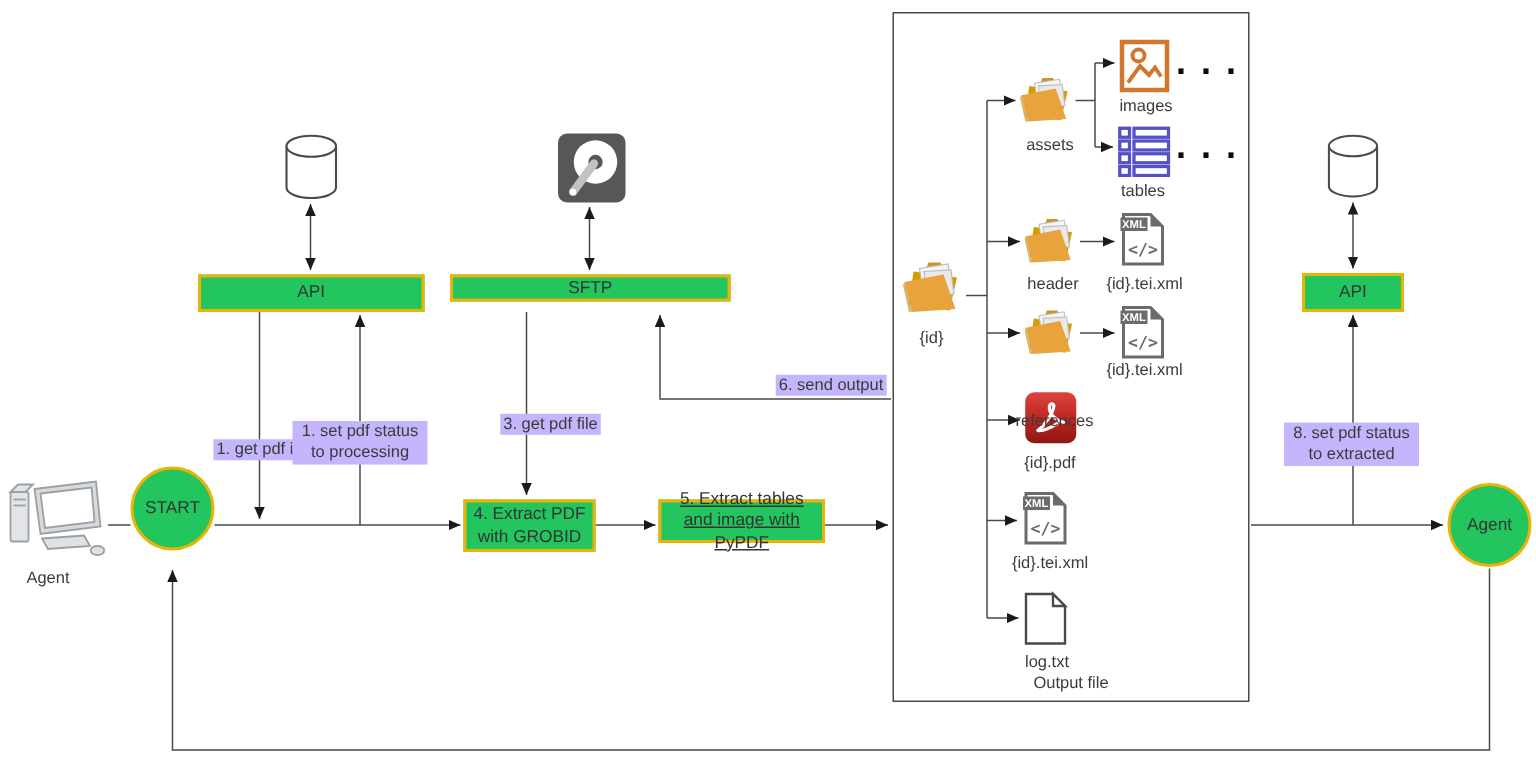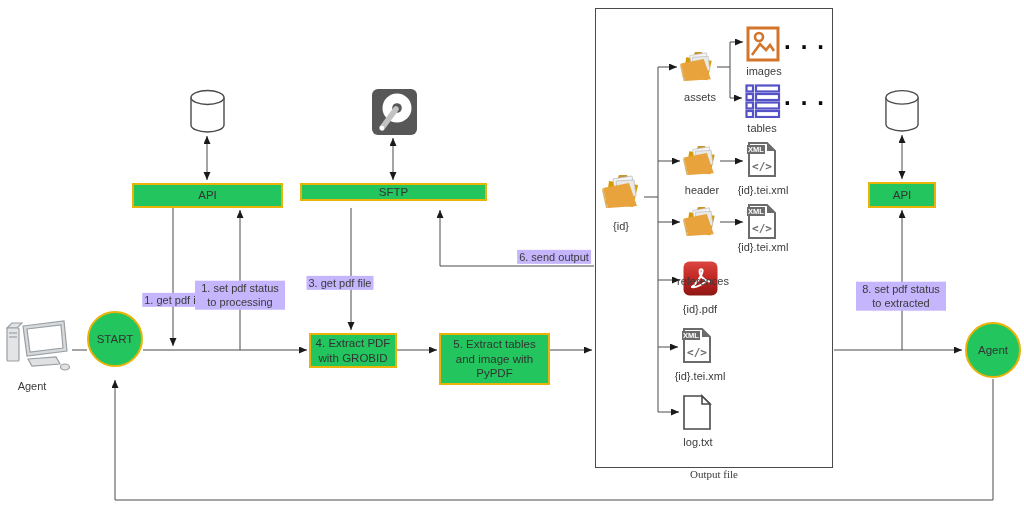--- a/index.html
+++ b/index.html
@@ -154,41 +154,41 @@
       <circle cx="11" cy="40" r="2.2" fill="#fff"></circle>
     </svg>
   </div>
   <div class="box" style="left:300px;top:183px;width:187px;height:18px;">
     <span>SFTP</span>
   </div>
 
   <div class="box" style="left:309px;top:333px;width:88px;height:35px;padding:2px;">
     <span>4. Extract PDF with GROBID</span>
   </div>
-  <div class="box" style="left:439px;top:333px;width:111px;height:52px;padding:2px;">
+  <div class="box" style="left:439px;top:333px;width:111px;height:29px;padding:2px;text-decoration:underline;">
     <span>5. Extract tables and image with PyPDF</span>
   </div>
 
   <div class="icon" style="left:884px;top:89px;">
     <svg width="36" height="44" viewBox="0 0 37 45">
         <use href="#dbShape"></use>
       </svg>
   </div>
   <div class="box" style="left:868px;top:182px;width:68px;height:26px;">
     <span>API</span>
   </div>
 
   <div class="lbl" style="left:173px;top:300px;">1. get pdf id</div>
   <div class="lbl multi" style="left:240px;top:295px;width:86px;">1. set pdf status to processing</div>
-  <div class="lbl" style="left:340px;top:283px;text-align:right;">3. get pdf file</div>
+  <div class="lbl" style="left:367px;top:283px;text-align:right;">3. get pdf file</div>
   <div class="lbl" style="left:554px;top:257px;">6. send output</div>
   <div class="lbl multi" style="left:901px;top:296px;width:86px;">8. set pdf status to extracted</div>
 
   <div class="outbox" style="left:595px;top:8px;width:238px;height:460px;"></div>
-  <div class="lbl plain" style="left:714px;top:474px;font-family:Liberation Serif, serif;">Output file</div>
+  <div class="lbl plain" style="left:714px;top:456px;">Output file</div>
 
   <div class="icon" style="left:602px;top:174px;">
     <svg width="42" height="35" viewBox="0 0 42 35">
         <use href="#folderShape"></use>
       </svg>
   </div>
   <div class="lbl plain" style="left:621px;top:226px;">{id}</div>
 
   <div class="icon" style="left:680px;top:51px;">
     <svg width="37" height="31" viewBox="0 0 42 35">

